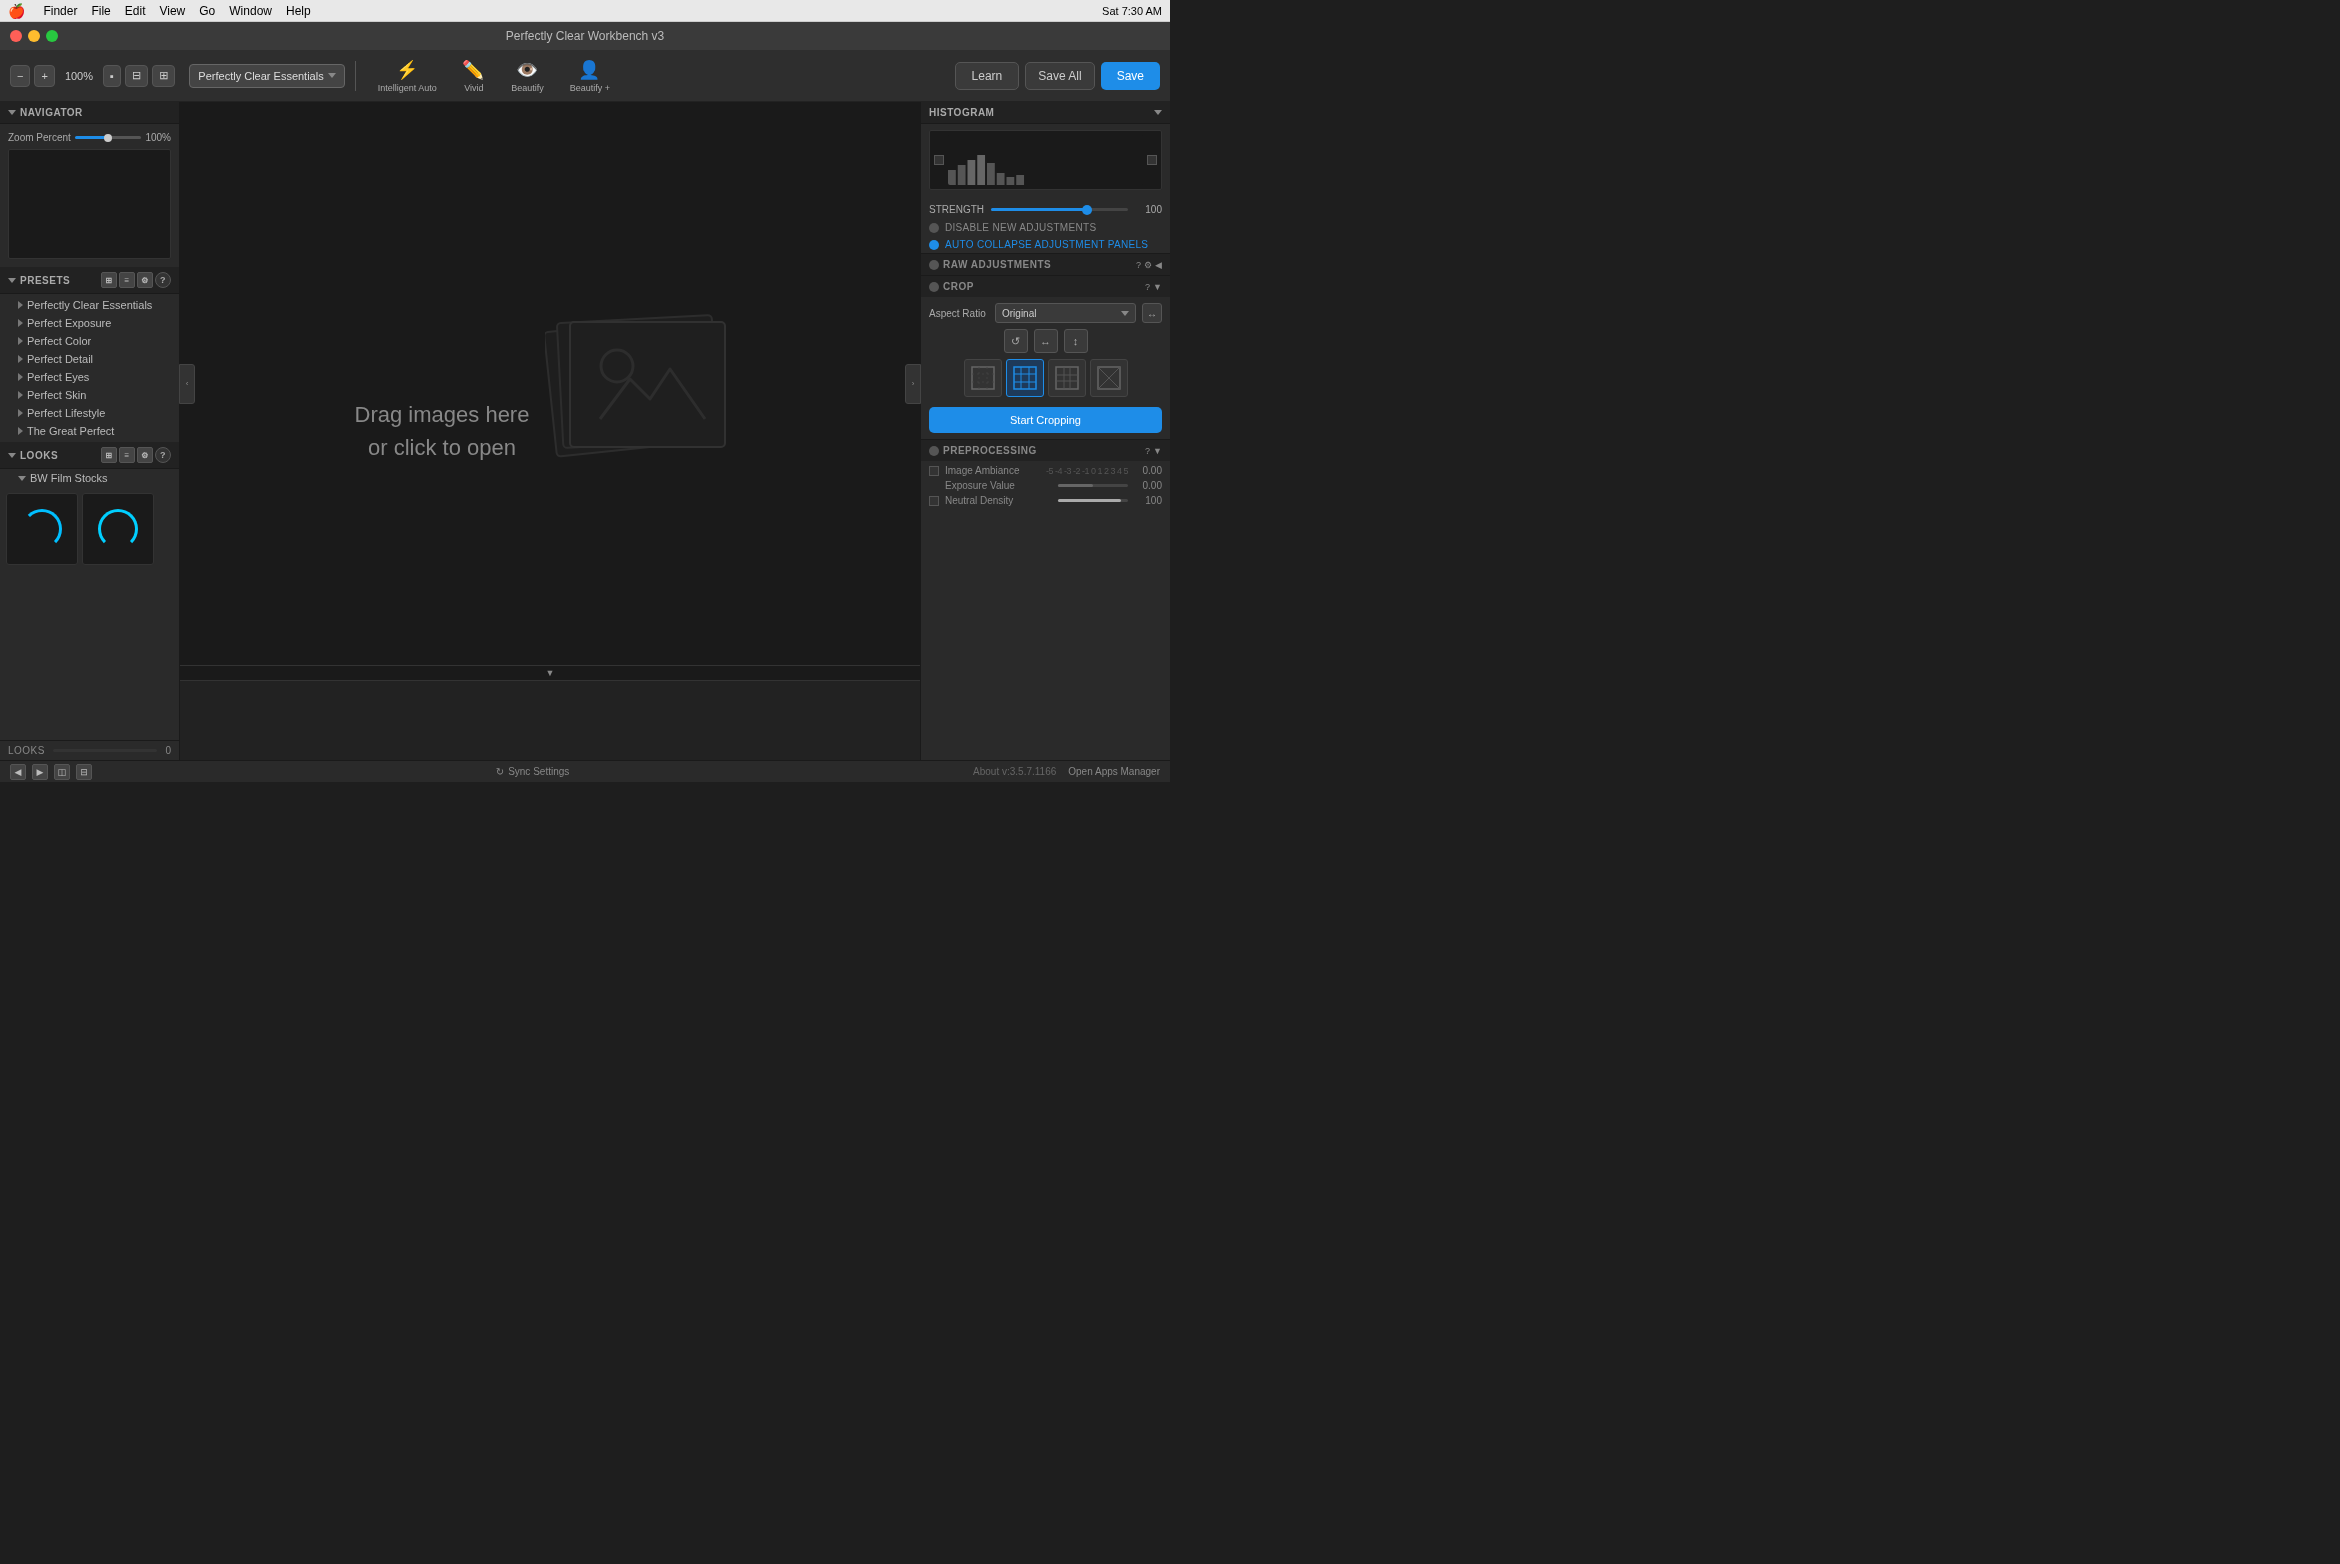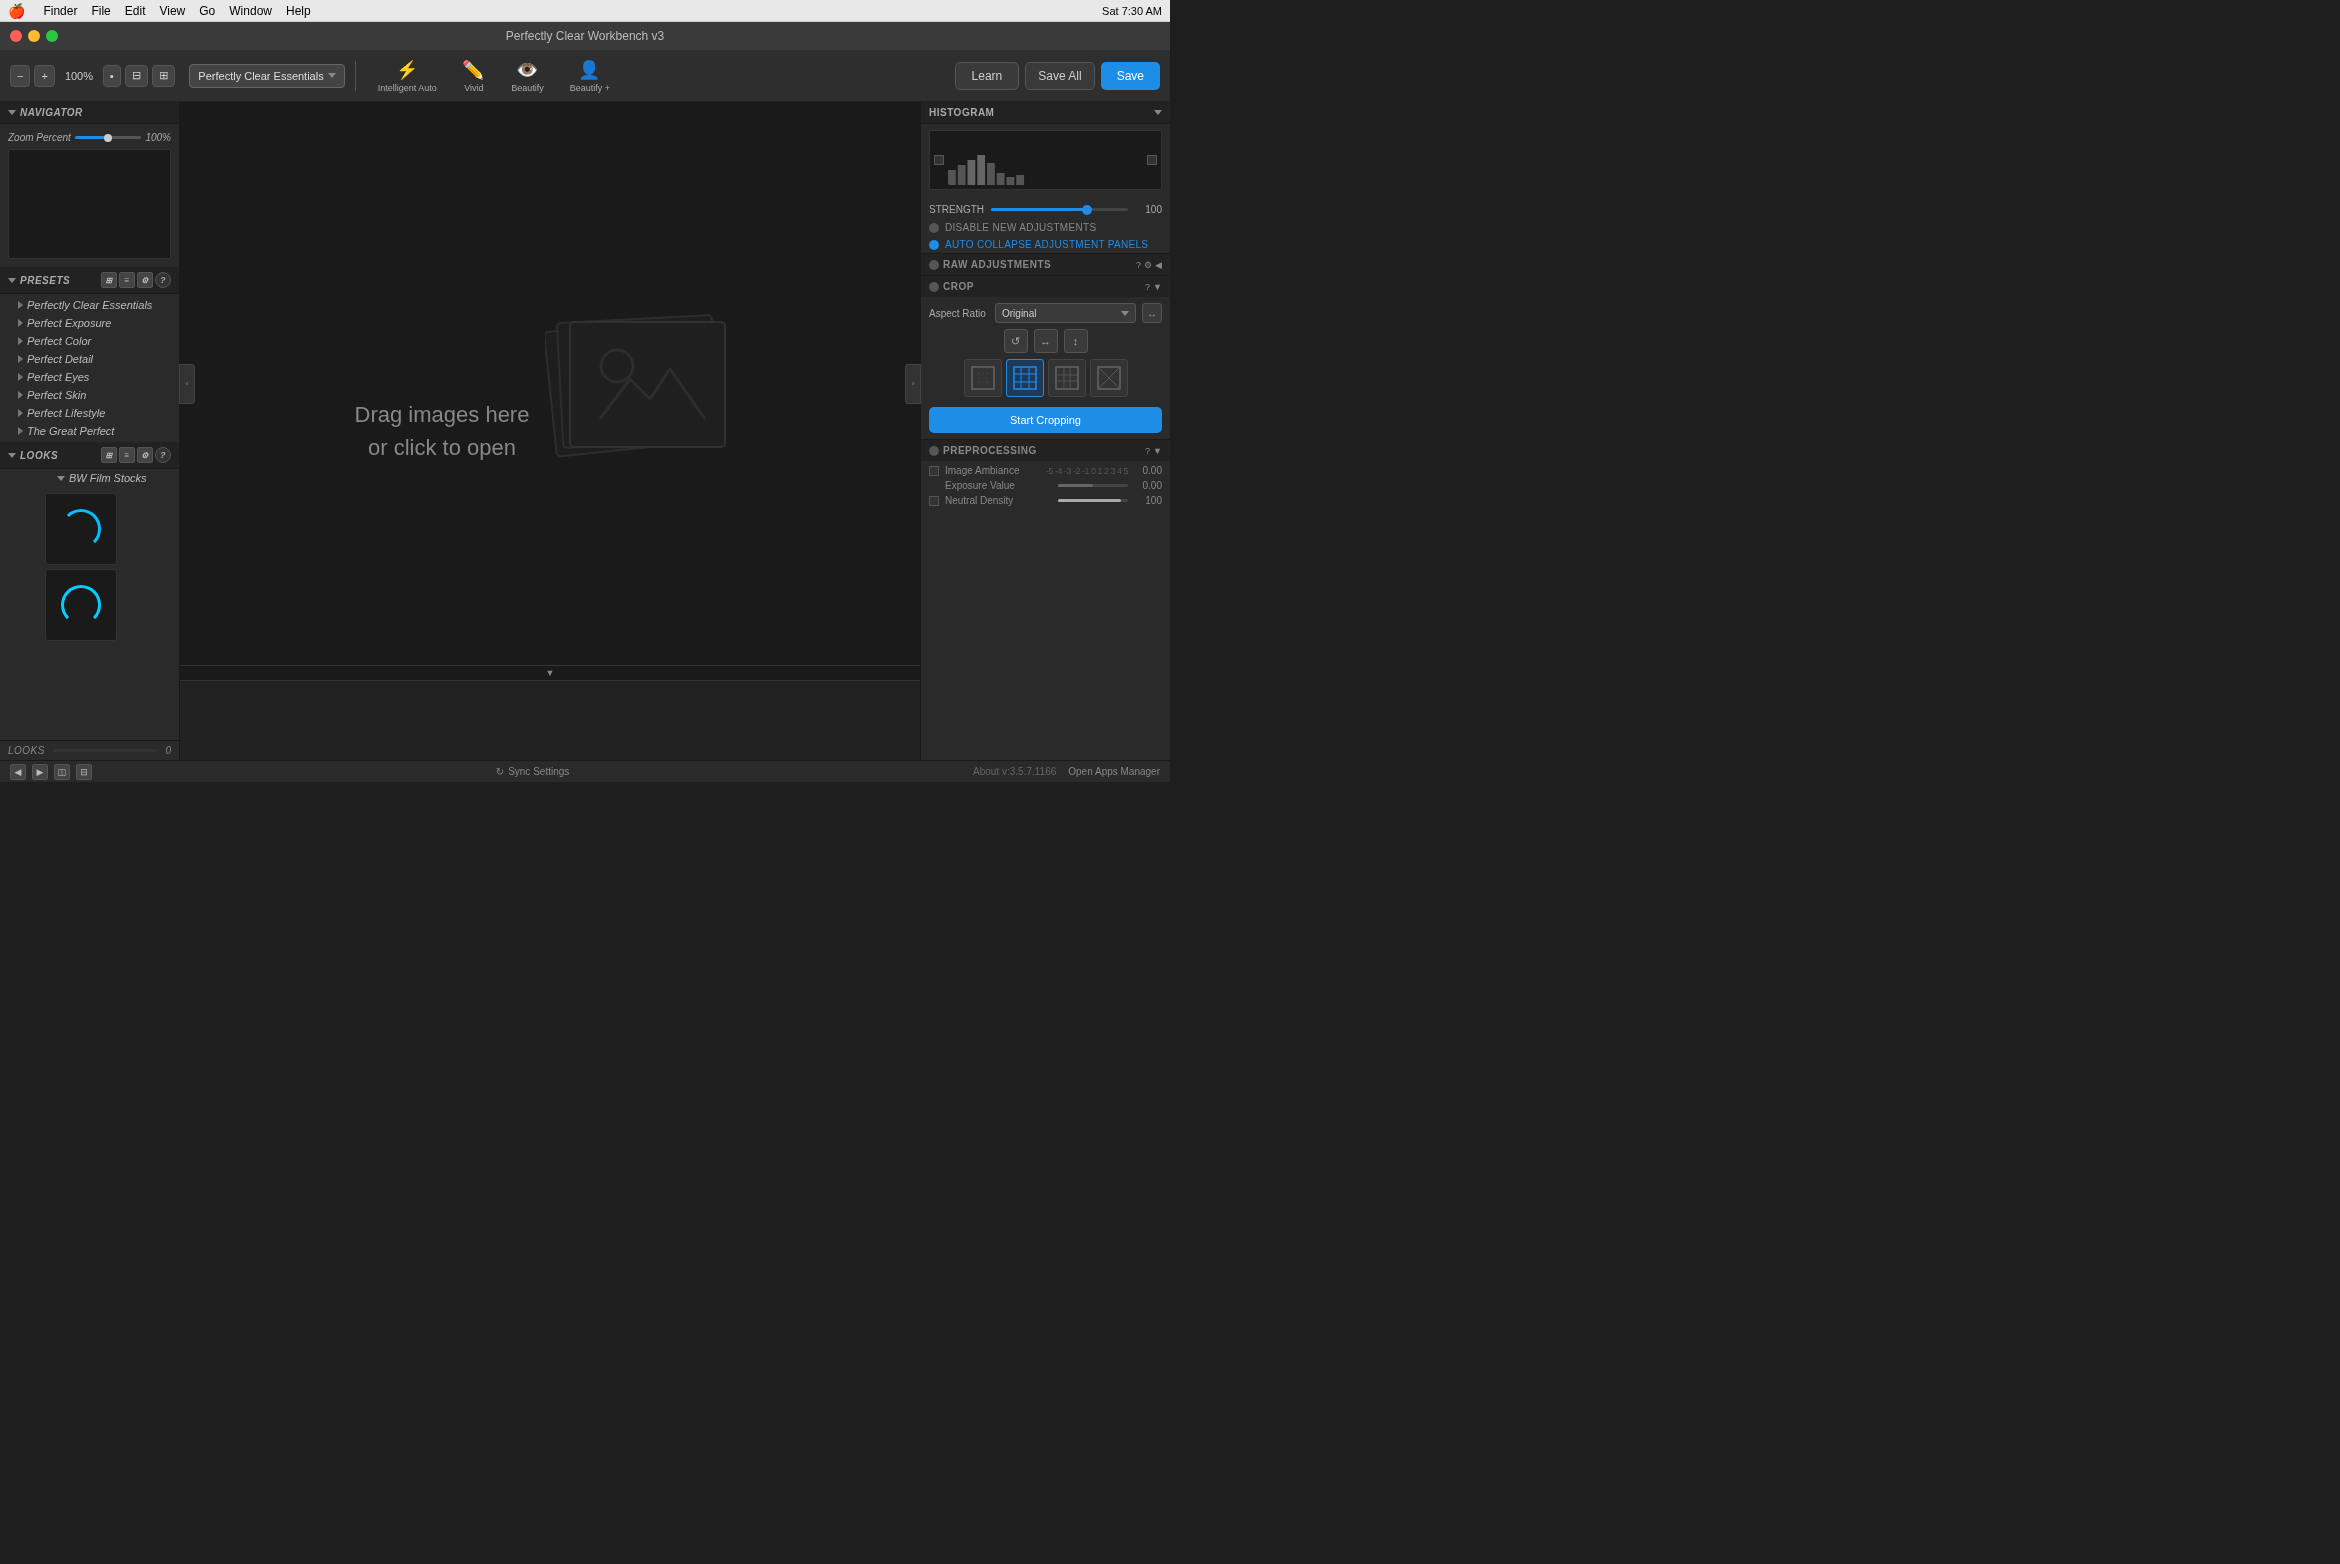--- a/index.html
+++ b/index.html
@@ -164,21 +164,20 @@
     }
 
     
     .left-panel {
       width: 180px;
       background: #2a2a2a;
       border-right: 1px solid #1a1a1a;
       overflow-y: auto;
       display: flex;
       flex-direction: column;
-      font-style: italic;
     }
     .left-panel::-webkit-scrollbar { width: 4px; }
     .left-panel::-webkit-scrollbar-thumb { background: #555; border-radius: 2px; }
 
     .section-header {
       display: flex;
       align-items: center;
       padding: 5px 8px;
       background: #222;
       font-size: 10px;
@@ -263,21 +262,21 @@
     .preset-item {
       display: flex;
       align-items: center;
       padding: 3px 10px 3px 18px;
       font-size: 11px;
       color: #bbb;
       cursor: pointer;
       gap: 4px;
     }
 
-    .looks-section { flex: 1; margin-left: 39px; }
+    .looks-section { flex: 1; }
     .looks-thumbnails {
       display: flex;
       flex-wrap: wrap;
       padding: 6px;
       gap: 4px;
     }
     .looks-thumb {
       width: 72px;
       height: 72px;
       background: #1a1a1a;

